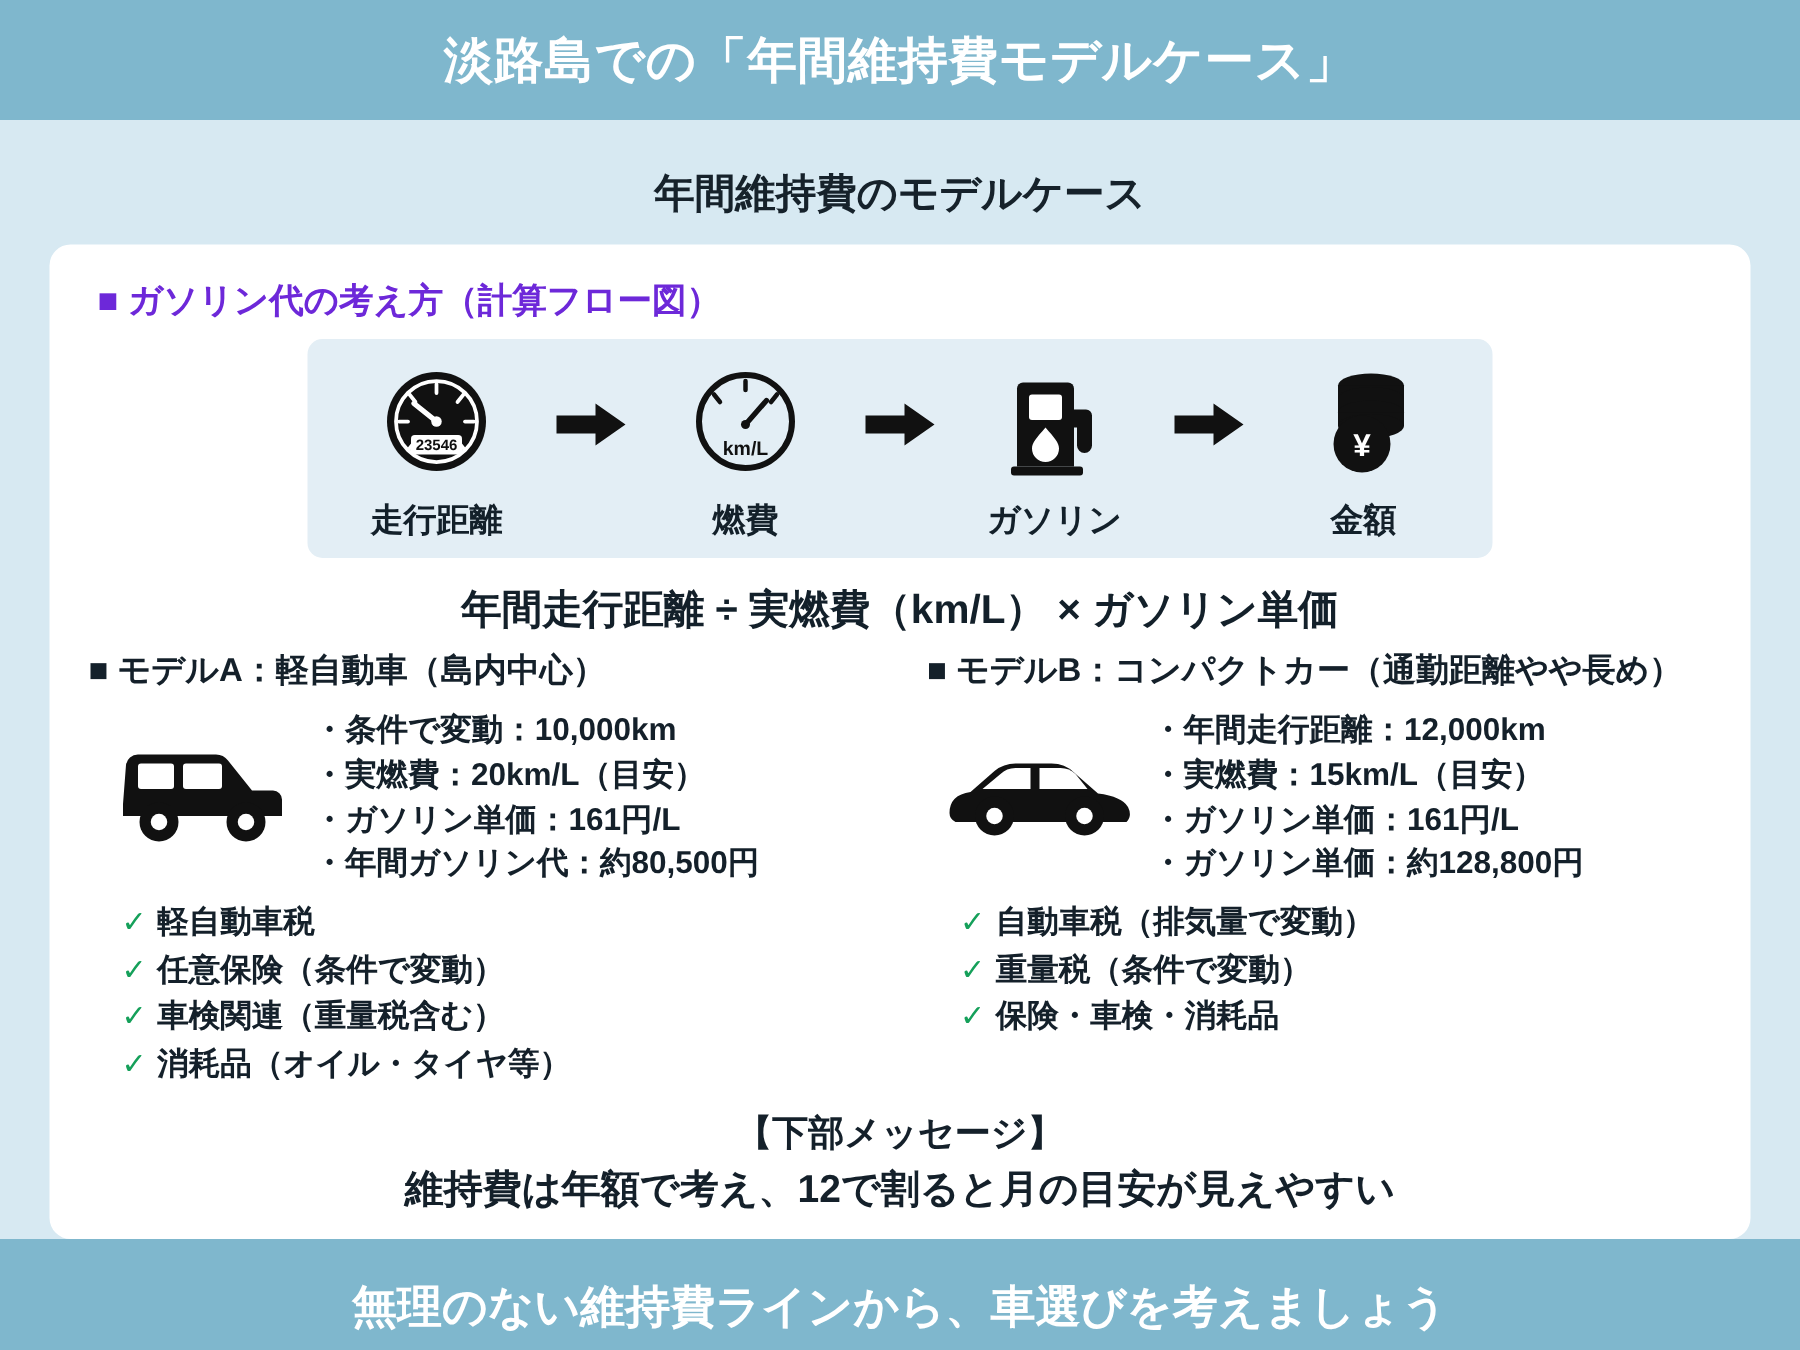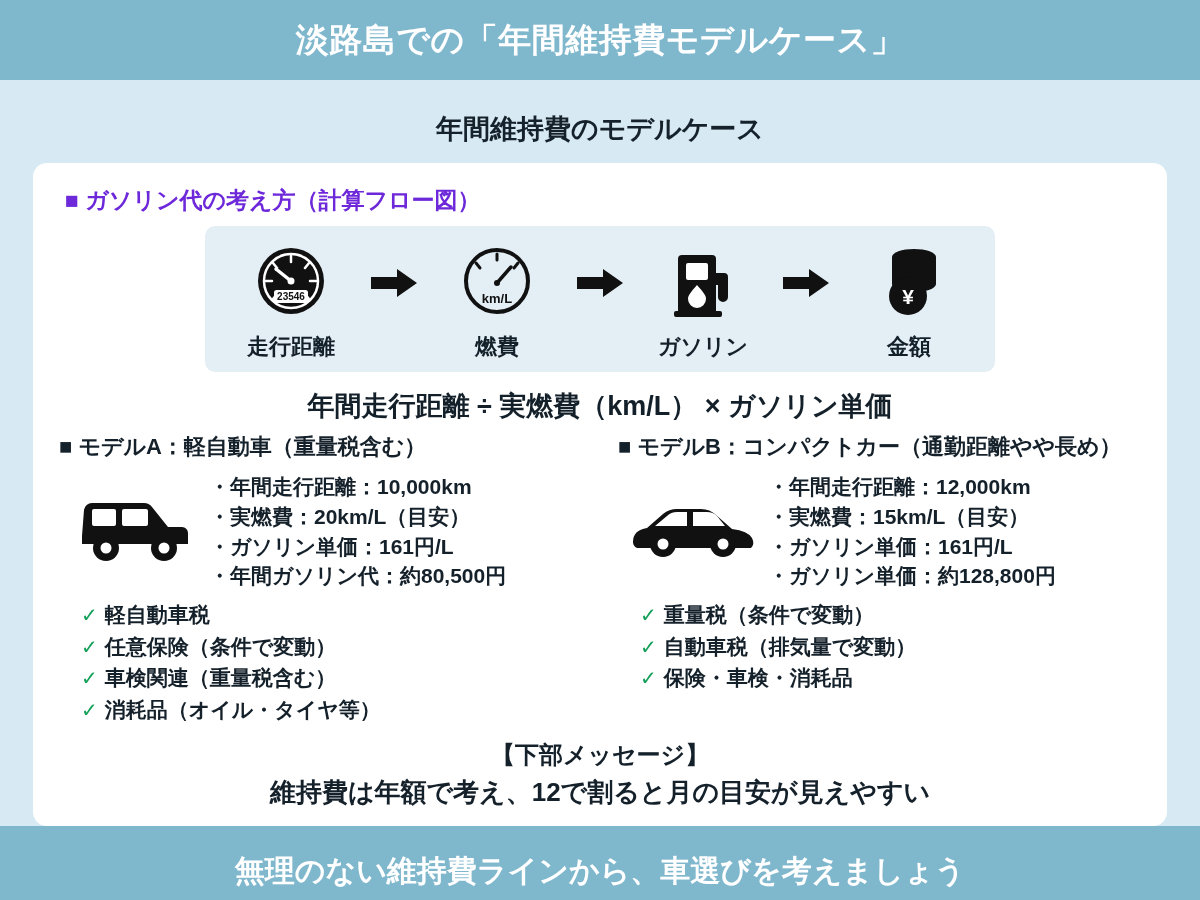--- a/index.html
+++ b/index.html
@@ -314,35 +314,35 @@
           <div class="flow-label">金額</div>
         </div>
 
       </div>
 
       <div class="formula">年間走行距離 ÷ 実燃費（km/L） × ガソリン単価</div>
 
       <div class="models">
 
         <div class="model">
-          <div class="model-title">■ モデルA：軽自動車（重量税含む）</div>
+          <div class="model-title">■ モデルA：軽自動車（島内中心）</div>
           <div class="model-body">
             <div class="car-wrap">
               <svg width="140" height="86" viewBox="0 0 140 86">
                 <path d="M18 56 L20 30 a8 8 0 0 1 8 -7 h52 a10 10 0 0 1 8 4 l16 20 h14 a6 6 0 0 1 6 6 v11 h-106 z" fill="#111111"></path>
                 <rect x="28" y="29" width="24" height="17" rx="2" fill="#ffffff"></rect>
                 <rect x="58" y="29" width="26" height="17" rx="2" fill="#ffffff"></rect>
                 <circle cx="42" cy="68" r="13" fill="#111111"></circle>
                 <circle cx="42" cy="68" r="5.5" fill="#ffffff"></circle>
                 <circle cx="100" cy="68" r="13" fill="#111111"></circle>
                 <circle cx="100" cy="68" r="5.5" fill="#ffffff"></circle>
               </svg>
             </div>
             <div class="spec-list">
-              <div class="spec-item">・年間走行距離：10,000km</div>
+              <div class="spec-item">・条件で変動：10,000km</div>
               <div class="spec-item">・実燃費：20km/L（目安）</div>
               <div class="spec-item">・ガソリン単価：161円/L</div>
               <div class="spec-item">・年間ガソリン代：約80,500円</div>
             </div>
           </div>
           <div class="check-list">
             <div class="check-item">
               <span class="check-mark">✓</span><span>軽自動車税</span>
             </div>
             <div class="check-item">
@@ -373,24 +373,24 @@
             </div>
             <div class="spec-list">
               <div class="spec-item">・年間走行距離：12,000km</div>
               <div class="spec-item">・実燃費：15km/L（目安）</div>
               <div class="spec-item">・ガソリン単価：161円/L</div>
               <div class="spec-item">・ガソリン単価：約128,800円</div>
             </div>
           </div>
           <div class="check-list">
             <div class="check-item">
+              <span class="check-mark">✓</span><span>自動車税（排気量で変動）</span>
+            </div>
+            <div class="check-item">
               <span class="check-mark">✓</span><span>重量税（条件で変動）</span>
-            </div>
-            <div class="check-item">
-              <span class="check-mark">✓</span><span>自動車税（排気量で変動）</span>
             </div>
             <div class="check-item">
               <span class="check-mark">✓</span><span>保険・車検・消耗品</span>
             </div>
           </div>
         </div>
 
       </div>
 
       <div class="bottom-msg">

